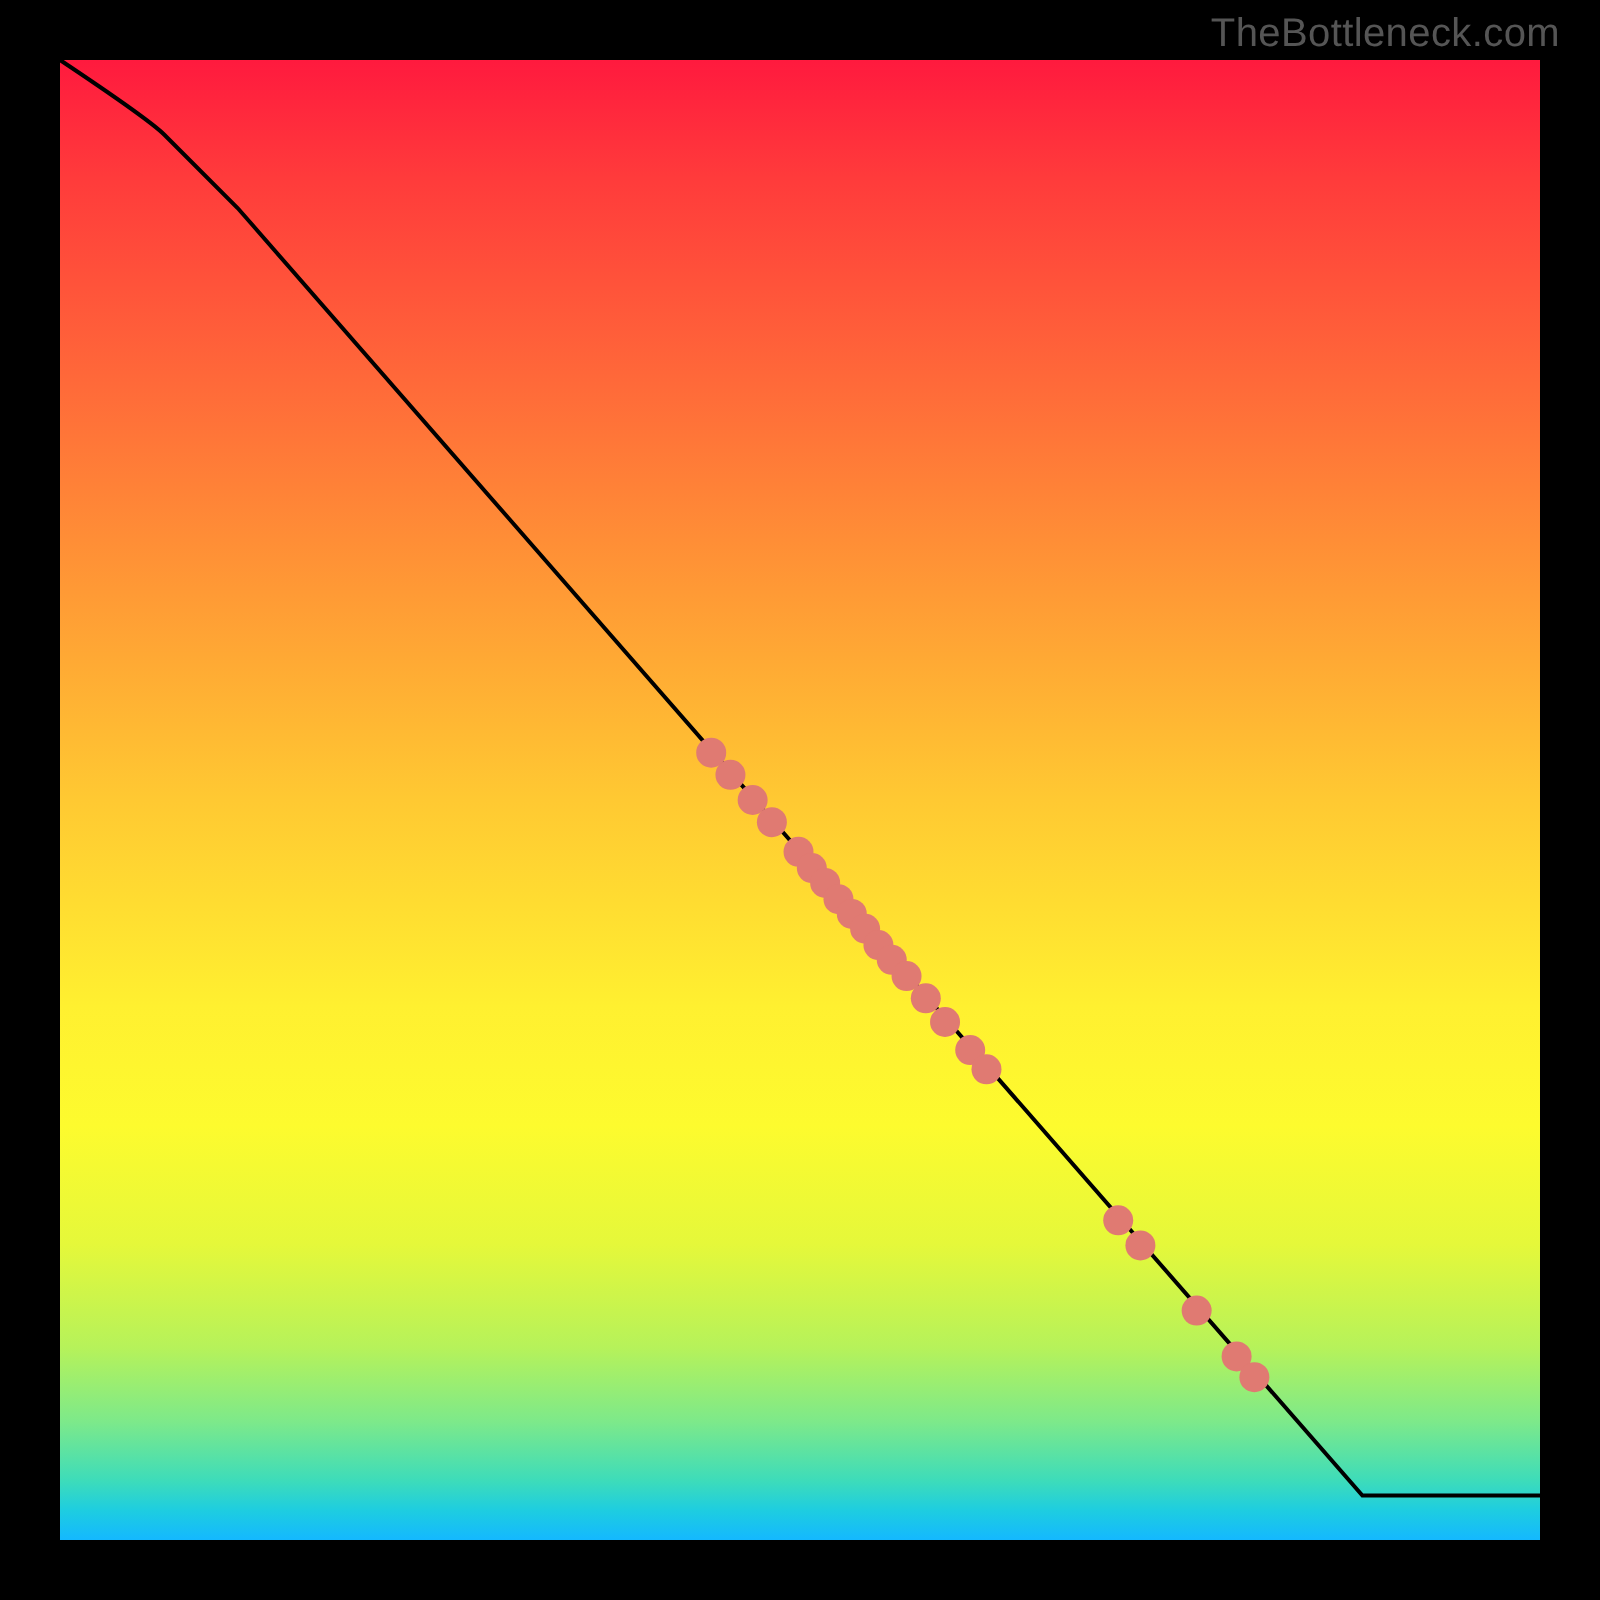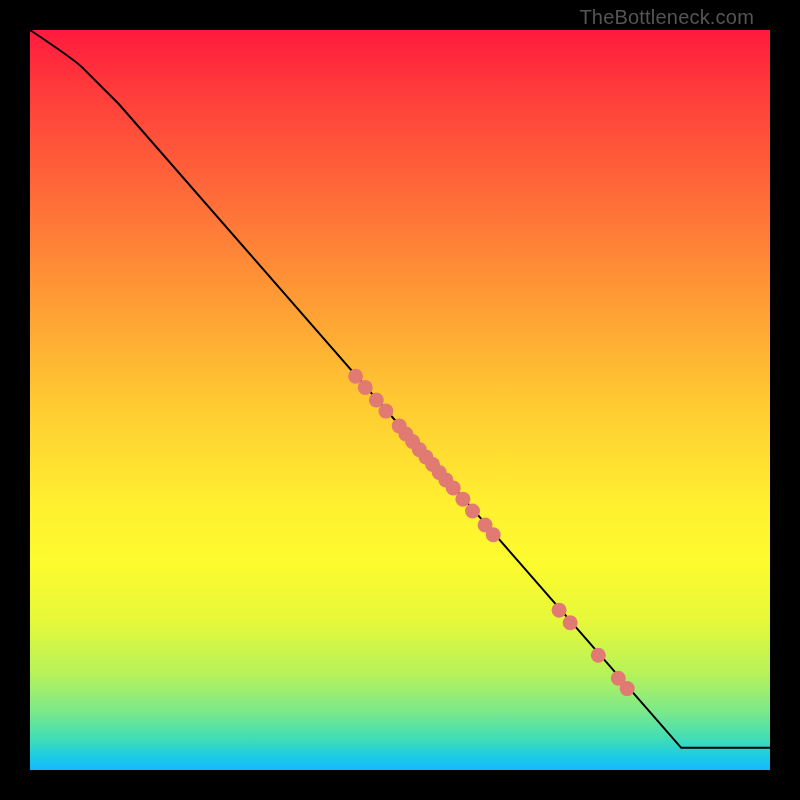--- a/index.html
+++ b/index.html
@@ -29,21 +29,21 @@
       #b6f25a 87%,
       #7de98a 92%,
       #3ddcba 96%,
       #1ecde0 98%,
       #14b8ff 100%
     );
   }
   .watermark {
     position: absolute;
     top: 6px;
-    right: 46px;
+    right: 20px;
     color: #555;
     font-size: 20px;
     font-weight: 500;
     letter-spacing: 0.2px;
     user-select: none;
   }
   svg.overlay {
     position: absolute;
     left: 30px;
     top: 30px;

